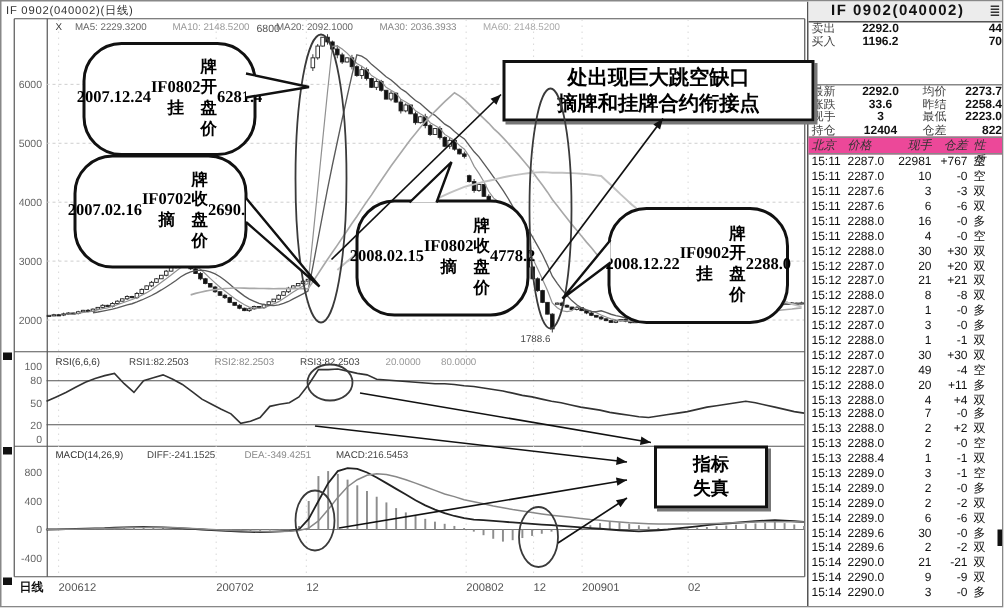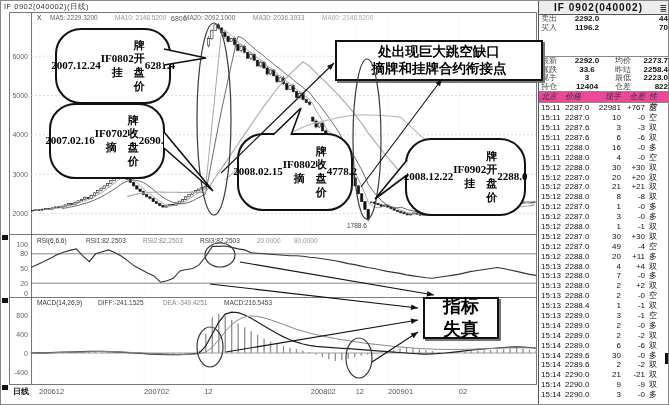--- a/index.html
+++ b/index.html
@@ -13,21 +13,21 @@
     font-weight:bold;font-size:11px;line-height:1.25;color:#000;
     font-family:"Liberation Serif","DejaVu Serif",serif;}
   .b1{left:54px;top:27px;width:112px;height:72px;}
   .b2{left:48px;top:102px;width:112px;height:72px;}
   .b3{left:236px;top:132px;width:112px;height:74px;}
   .b4{left:404px;top:137px;width:117px;height:74px;}
   .notebox{position:absolute;z-index:20;background:#fff;border:2px solid #111;
     box-shadow:2px 2px 0 #777;display:flex;flex-direction:column;justify-content:center;align-items:center;
     text-align:center;font-weight:bold;color:#000;font-family:"Liberation Serif","DejaVu Serif",serif;}
   .box5{left:334px;top:39px;width:204px;height:37px;font-size:13.5px;line-height:1.25;}
-  .box6{left:422px;top:296px;width:72px;height:38px;font-size:18px;line-height:1.3;}
+  .box6{left:435px;top:296px;width:72px;height:38px;font-size:12px;line-height:1.3;}
   .qpanel{position:absolute;left:537px;top:0;width:132px;height:405px;border-left:1px solid #555;
     background:#fff;box-sizing:border-box;font-size:8px;color:#111;z-index:10;}
   .qhead{height:14px;border-bottom:1px solid #555;background:#ececec;display:flex;align-items:center;
     font-weight:bold;font-size:10px;padding:0 3px;box-sizing:border-box;}
   .qhead .t{flex:1;text-align:center;letter-spacing:1px;}
   .qhead .mi{width:12px;text-align:right;color:#333;font-size:9px;cursor:pointer;}
   .qrow{height:8.55px;line-height:8.55px;display:flex;padding:0 2px;overflow:hidden;}
   .qrow .lb{width:25px;color:#444;}
   .qrow .v1{width:42px;text-align:center;font-weight:bold;}
   .qrow .lb2{width:25px;margin-left:7px;color:#444;}

